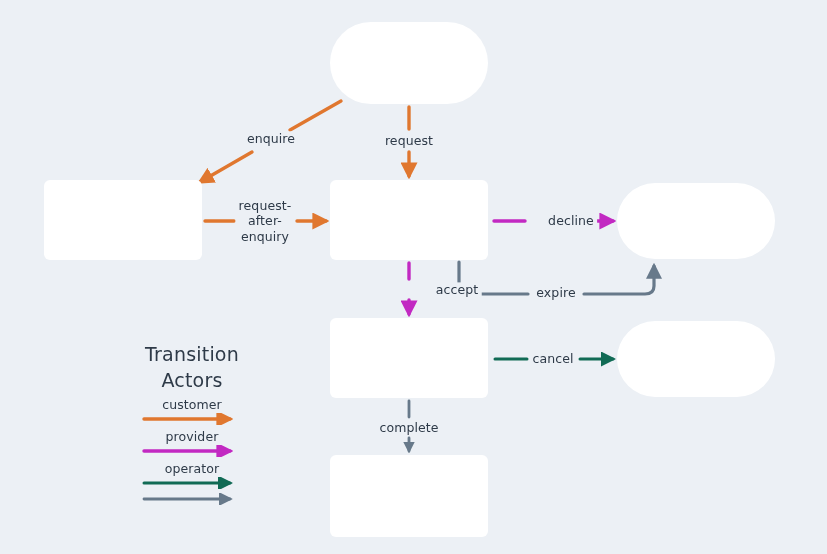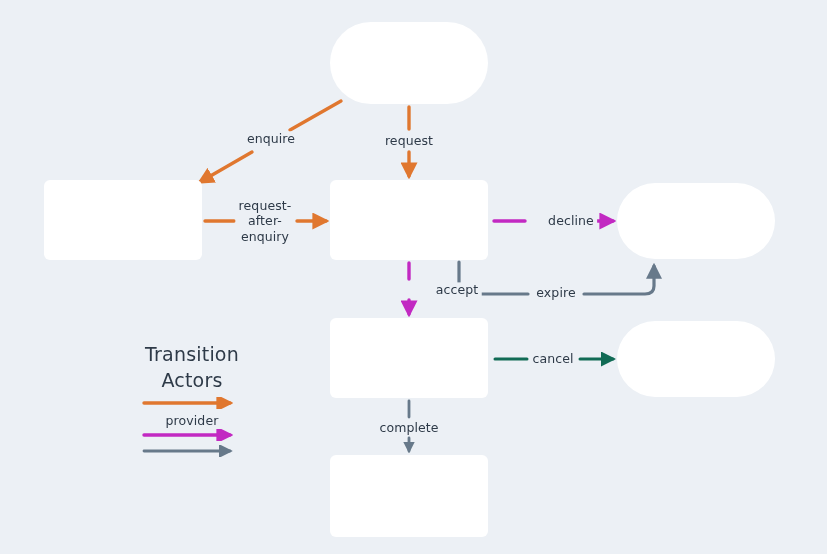--- a/index.html
+++ b/index.html
@@ -194,32 +194,39 @@
 
   <div class="edge-label" style="left:553px; top:359px;">cancel</div>
 
   <div class="edge-label" style="left:409px; top:428px;">complete</div>
 
   <div class="legend">
     <div class="legend-title">Transition
 Actors</div>
 
     <div class="legend-row">
+      <div class="legend-label">customer</div>
       <svg class="legend-arrow" width="100" height="12" viewBox="0 0 100 12" xmlns="http://www.w3.org/2000/svg">
         <line x1="2" y1="6" x2="88" y2="6" stroke="#e0772f" stroke-width="3.4" stroke-linecap="round" marker-end="url(#ah-orange)"></line>
       </svg>
     </div>
 
     <div class="legend-row">
       <div class="legend-label">provider</div>
       <svg class="legend-arrow" width="100" height="12" viewBox="0 0 100 12" xmlns="http://www.w3.org/2000/svg">
         <line x1="2" y1="6" x2="88" y2="6" stroke="#c229c2" stroke-width="3.4" stroke-linecap="round" marker-end="url(#ah-magenta)"></line>
       </svg>
     </div>
 
+    <div class="legend-row">
+      <div class="legend-label">operator</div>
+      <svg class="legend-arrow" width="100" height="12" viewBox="0 0 100 12" xmlns="http://www.w3.org/2000/svg">
+        <line x1="2" y1="6" x2="88" y2="6" stroke="#116b55" stroke-width="3" stroke-linecap="round" marker-end="url(#ah-green)"></line>
+      </svg>
+    </div>
 
     <div class="legend-row">
       <svg class="legend-arrow" width="100" height="12" viewBox="0 0 100 12" xmlns="http://www.w3.org/2000/svg">
         <line x1="2" y1="6" x2="88" y2="6" stroke="#67798a" stroke-width="2.8" stroke-linecap="round" marker-end="url(#ah-gray)"></line>
       </svg>
     </div>
   </div>
 
 </div>
 

